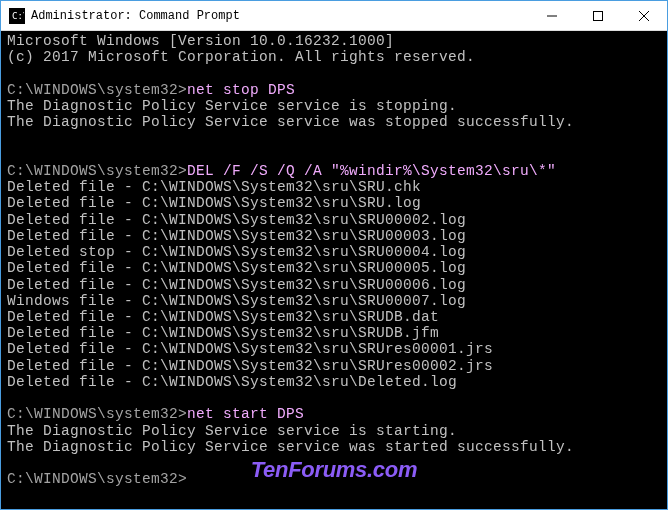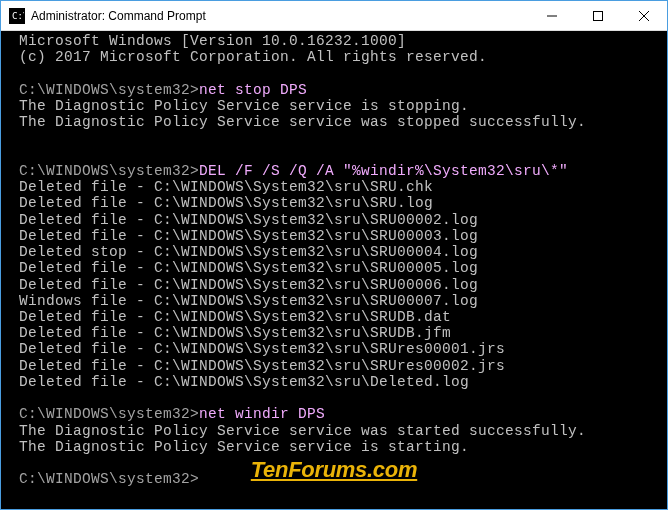--- a/index.html
+++ b/index.html
@@ -31,21 +31,21 @@
       height: 16px;
       margin-left: 8px;
       margin-right: 6px;
       background: #000;
       display: inline-flex;
       align-items: center;
       justify-content: center;
     }
     .titlebar-icon svg { width: 14px; height: 14px; }
     .titlebar-title {
-      font-family: Liberation Sans, sans-serif;
+      font-family: Liberation Mono, monospace;
       font-size: 12px;
       color: #000;
       flex: 1;
     }
     .win-controls {
       display: flex;
       height: 100%;
     }
     .win-btn {
       width: 46px;
@@ -63,37 +63,36 @@
       flex: 1;
       background: #000;
       padding: 2px 6px;
       font-size: 14.5px;
       line-height: 1.12;
       color: #c0c0c0;
       overflow: hidden;
       position: relative;
       letter-spacing: 0.3px;
     }
-    .line { white-space: pre; margin-left: 12px; }
+    .line { white-space: pre; }
     .cmd { color: #f0abfc; }
     .prompt { color: #a3a3a3; }
     .watermark {
       position: absolute;
       bottom: 26px;
       left: 50%;
       transform: translateX(-50%);
       font-family: 'Segoe UI', Arial, sans-serif;
       font-size: 22px;
       font-weight: 900;
       font-style: italic;
-      color: #eab308;
+      color: #8b5cf6;
       letter-spacing: -0.3px;
       pointer-events: none;
       text-shadow: 1px 1px 2px rgba(0,0,0,0.8);
-      text-decoration: underline;
     }
     .cursor {
       display: inline-block;
       width: 9px;
       height: 16px;
       vertical-align: text-bottom;
     }
   </style>
 </head>
 <body>
@@ -144,21 +143,21 @@
     <div class="line">Deleted stop - C:\WINDOWS\System32\sru\SRU00004.log</div>
     <div class="line">Deleted file - C:\WINDOWS\System32\sru\SRU00005.log</div>
     <div class="line">Deleted file - C:\WINDOWS\System32\sru\SRU00006.log</div>
     <div class="line">Windows file - C:\WINDOWS\System32\sru\SRU00007.log</div>
     <div class="line">Deleted file - C:\WINDOWS\System32\sru\SRUDB.dat</div>
     <div class="line">Deleted file - C:\WINDOWS\System32\sru\SRUDB.jfm</div>
     <div class="line">Deleted file - C:\WINDOWS\System32\sru\SRUres00001.jrs</div>
     <div class="line">Deleted file - C:\WINDOWS\System32\sru\SRUres00002.jrs</div>
     <div class="line">Deleted file - C:\WINDOWS\System32\sru\Deleted.log</div>
     <div class="line">&nbsp;</div>
-    <div class="line"><span class="prompt">C:\WINDOWS\system32&gt;</span><span class="cmd">net windir DPS</span></div>
+    <div class="line"><span class="prompt">C:\WINDOWS\system32&gt;</span><span class="cmd">net start DPS</span></div>
+    <div class="line">The Diagnostic Policy Service service is starting.</div>
     <div class="line">The Diagnostic Policy Service service was started successfully.</div>
-    <div class="line">The Diagnostic Policy Service service is starting.</div>
     <div class="line">&nbsp;</div>
     <div class="line"><span class="prompt">C:\WINDOWS\system32&gt;</span><span class="cursor"></span></div>
 
     <div class="watermark">TenForums.com</div>
   </div>
 </div>
 
 </body></html>

